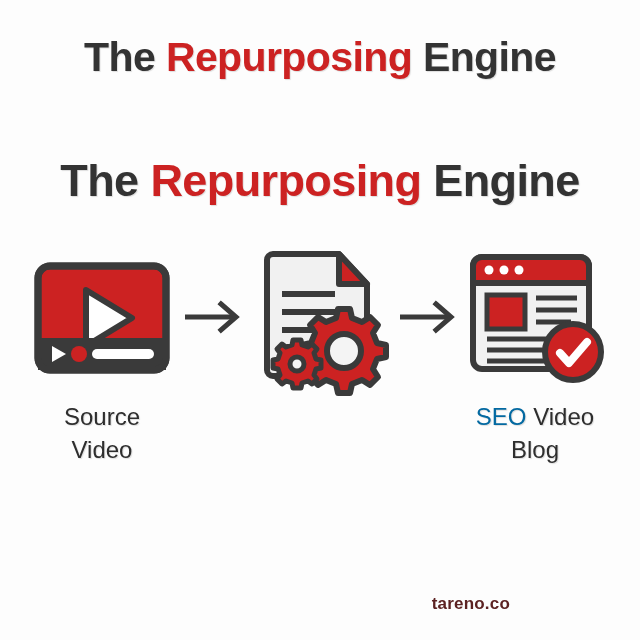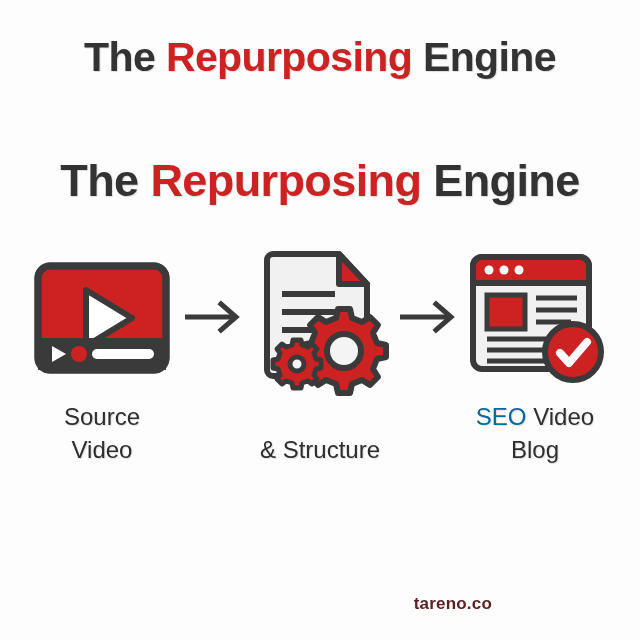--- a/index.html
+++ b/index.html
@@ -90,21 +90,21 @@
     top: 52px;
     width: 60px;
     height: 34px;
   }
   .arrow-1 { left: 183px; }
   .arrow-2 { left: 398px; }
 
   
   .footer {
     position: absolute;
-    right: 52px;
+    right: 34px;
     top: 594px;
     font-size: 17px;
     font-weight: bold;
     color: #5c2222;
     letter-spacing: 0.2px;
   }
 
   svg { display: block; overflow: visible; }
 </style>
 </head>
@@ -175,21 +175,20 @@
           </g>
 
           <g transform="translate(50,111)">
             <path d="M-4,-19 L4,-19 L5,-14 L11,-12 L15,-15 L20,-10 L17,-6 L19,0 L24,1 L24,9 L19,10 L17,16 L20,20 L15,25 L11,22 L5,24 L4,29 L-4,29 L-5,24 L-11,22 L-15,25 L-20,20 L-17,16 L-19,10 L-24,9 L-24,1 L-19,0 L-17,-6 L-20,-10 L-15,-15 L-11,-12 L-5,-14 Z" fill="#cc2222" stroke="#3a3a3a" stroke-width="5" stroke-linejoin="round"></path>
             <circle cx="0" cy="5" r="7" fill="#f4f4f4" stroke="#3a3a3a" stroke-width="5"></circle>
           </g>
         </svg>
       </div>
       <div class="caption">
         <br>
-        <span>&amp; Structure</span>
       </div>
     </div>
 
     <div class="arrow arrow-2">
       <svg width="60" height="34" viewBox="0 0 60 34" aria-hidden="true">
         <line x1="2" y1="17" x2="50" y2="17" stroke="#3a3a3a" stroke-width="5"></line>
         <polyline points="38,4 53,17 38,30" fill="none" stroke="#3a3a3a" stroke-width="5" stroke-linecap="square" stroke-linejoin="miter"></polyline>
       </svg>
     </div>
 

